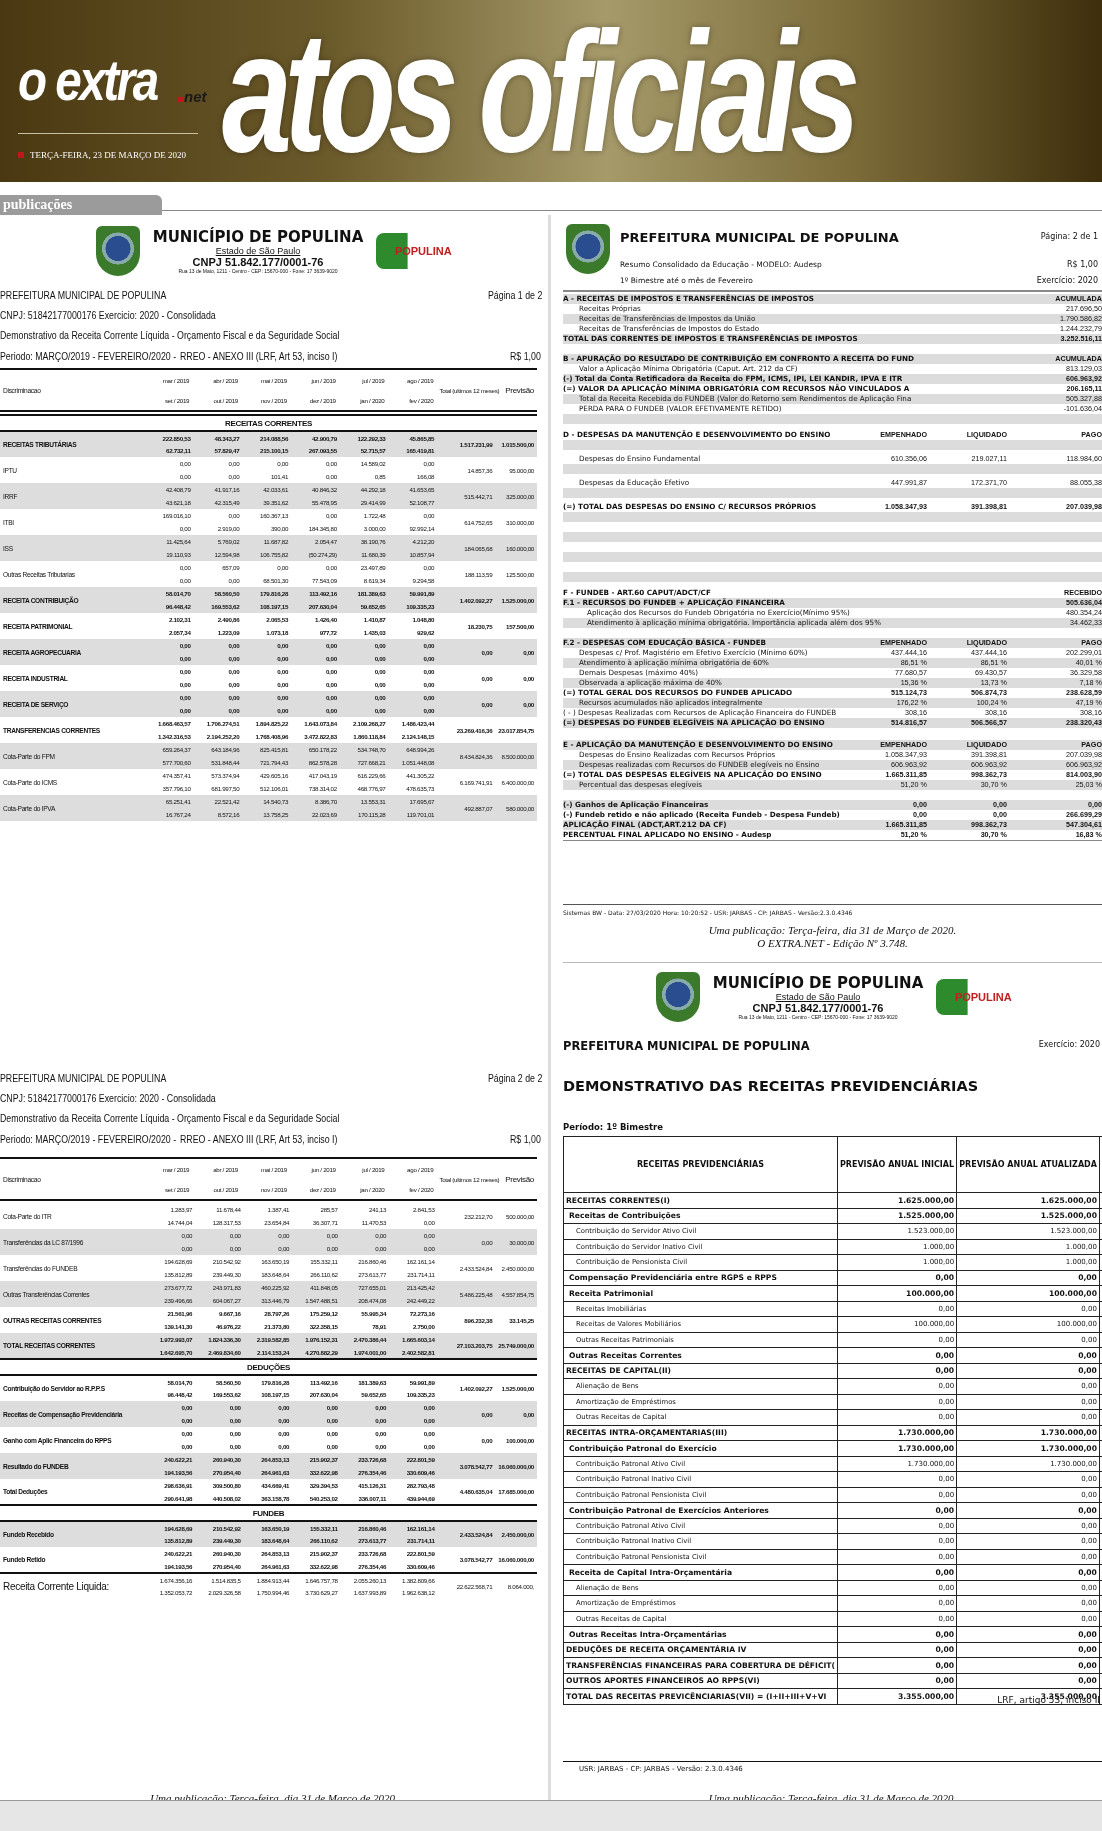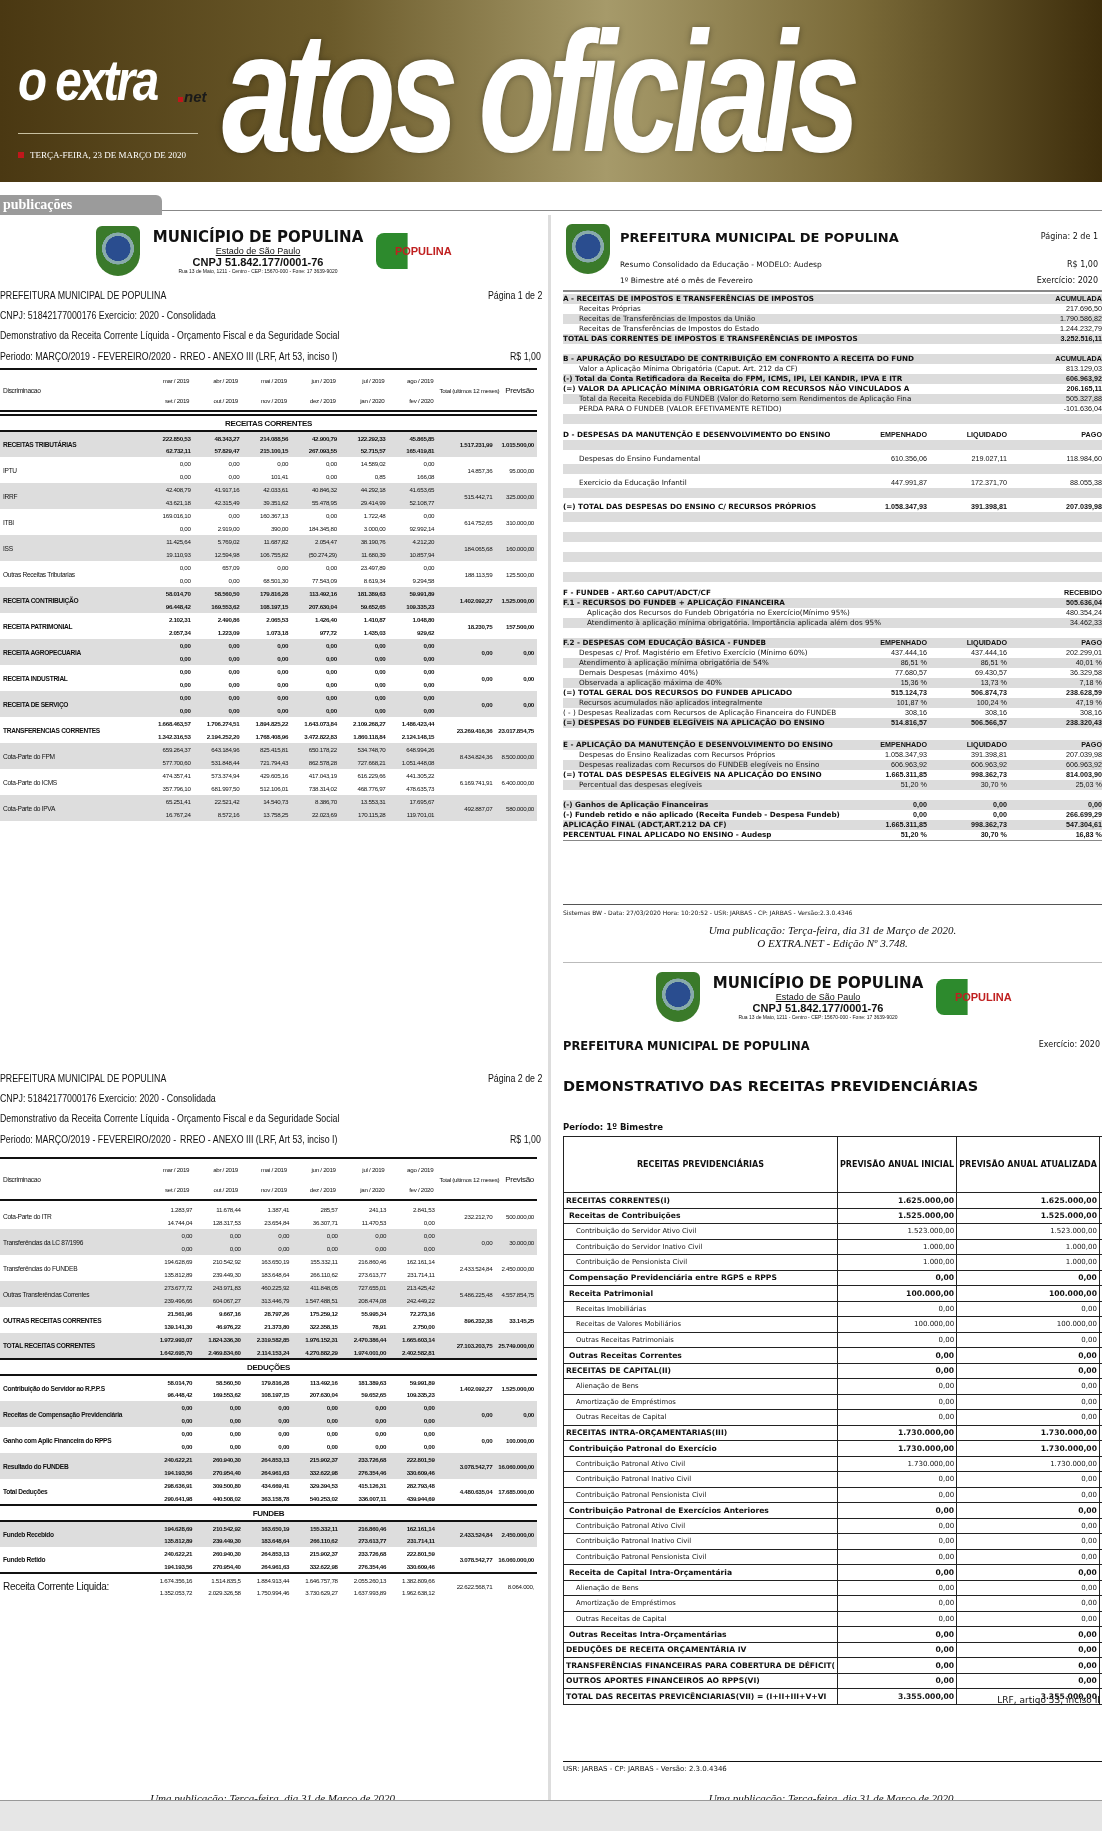--- a/index.html
+++ b/index.html
@@ -784,21 +784,21 @@
     <div style="height:4px"></div>
     <div class="r">
       <span class="l ind">Despesas do Ensino Fundamental</span>
       <span class="v">610.356,06</span>
       <span class="v">219.027,11</span>
       <span class="v w">118.984,60</span>
     </div>
     <div class="r sh"></div>
     <div style="height:4px"></div>
     <div class="r">
-      <span class="l ind">Exercicio da Educação Infantil</span>
+      <span class="l ind">Despesas da Educação Efetivo</span>
       <span class="v">447.991,87</span>
       <span class="v">172.371,70</span>
       <span class="v w">88.055,38</span>
     </div>
     <div class="r sh"></div>
     <div style="height:4px"></div>
     <div class="r b">
       <span class="l ">(=) TOTAL DAS DESPESAS DO ENSINO C/ RECURSOS PRÓPRIOS</span>
       <span class="v">1.058.347,93</span>
       <span class="v">391.398,81</span>
@@ -835,21 +835,21 @@
       <span class="v">LIQUIDADO</span>
       <span class="v w">PAGO</span>
     </div>
     <div class="r">
       <span class="l ind">Despesas c/ Prof. Magistério em Efetivo Exercício (Mínimo 60%)</span>
       <span class="v">437.444,16</span>
       <span class="v">437.444,16</span>
       <span class="v w">202.299,01</span>
     </div>
     <div class="r sh">
-      <span class="l ind">Atendimento à aplicação mínima obrigatória de 54%</span>
+      <span class="l ind">Atendimento à aplicação mínima obrigatória de 60%</span>
       <span class="v">86,51 %</span>
       <span class="v">86,51 %</span>
       <span class="v w">40,01 %</span>
     </div>
     <div class="r">
       <span class="l ind">Demais Despesas (máximo 40%)</span>
       <span class="v">77.680,57</span>
       <span class="v">69.430,57</span>
       <span class="v w">36.329,58</span>
     </div>
@@ -860,21 +860,21 @@
       <span class="v w">7,18 %</span>
     </div>
     <div class="r b">
       <span class="l ">(=) TOTAL GERAL DOS RECURSOS DO FUNDEB APLICADO</span>
       <span class="v">515.124,73</span>
       <span class="v">506.874,73</span>
       <span class="v w">238.628,59</span>
     </div>
     <div class="r sh">
       <span class="l ind">Recursos acumulados não aplicados integralmente</span>
-      <span class="v">101,87 %</span>
+      <span class="v">176,22 %</span>
       <span class="v">100,24 %</span>
       <span class="v w">47,19 %</span>
     </div>
     <div class="r">
       <span class="l ">( - ) Despesas Realizadas com Recursos de Aplicação Financeira do FUNDEB</span>
       <span class="v">308,16</span>
       <span class="v">308,16</span>
       <span class="v w">308,16</span>
     </div>
     <div class="r sh b">
@@ -1167,19 +1167,19 @@
       <tr class="b">
         <td class="">TOTAL DAS RECEITAS PREVICÊNCIARIAS(VII) = (I+II+III+V+VI</td>
         <td class="n">3.355.000,00</td>
         <td class="n">3.355.000,00</td>
         <td class="n">3.355.000,00</td>
       </tr>
     </tbody>
   </table>
 <div style="position:absolute;right:2px;top:1695px;font:9px 'DejaVu Sans',sans-serif">LRF, artigo 53, inciso II</div>
 <div style="position:absolute;left:563px;top:1761px;width:539px;height:1px;background:#111"></div>
-<div style="position:absolute;left:563px;top:1765px;font:7px 'DejaVu Sans',sans-serif">USR: JARBAS - CP: JARBAS - Versão: 2.3.0.4346</div>
+<div style="position:absolute;left:579px;top:1765px;font:7px 'DejaVu Sans',sans-serif">USR: JARBAS - CP: JARBAS - Versão: 2.3.0.4346</div>
 <div class="pub" style="left:563px;top:1792px;width:539px">
   <div>Uma publicação: Terça-feira, dia 31 de Março de 2020.</div>
   <div>O EXTRA.NET - Edição Nº 3.748.</div>
 </div>
 
 <div class="bottom-band"></div>
 
 </body></html>

